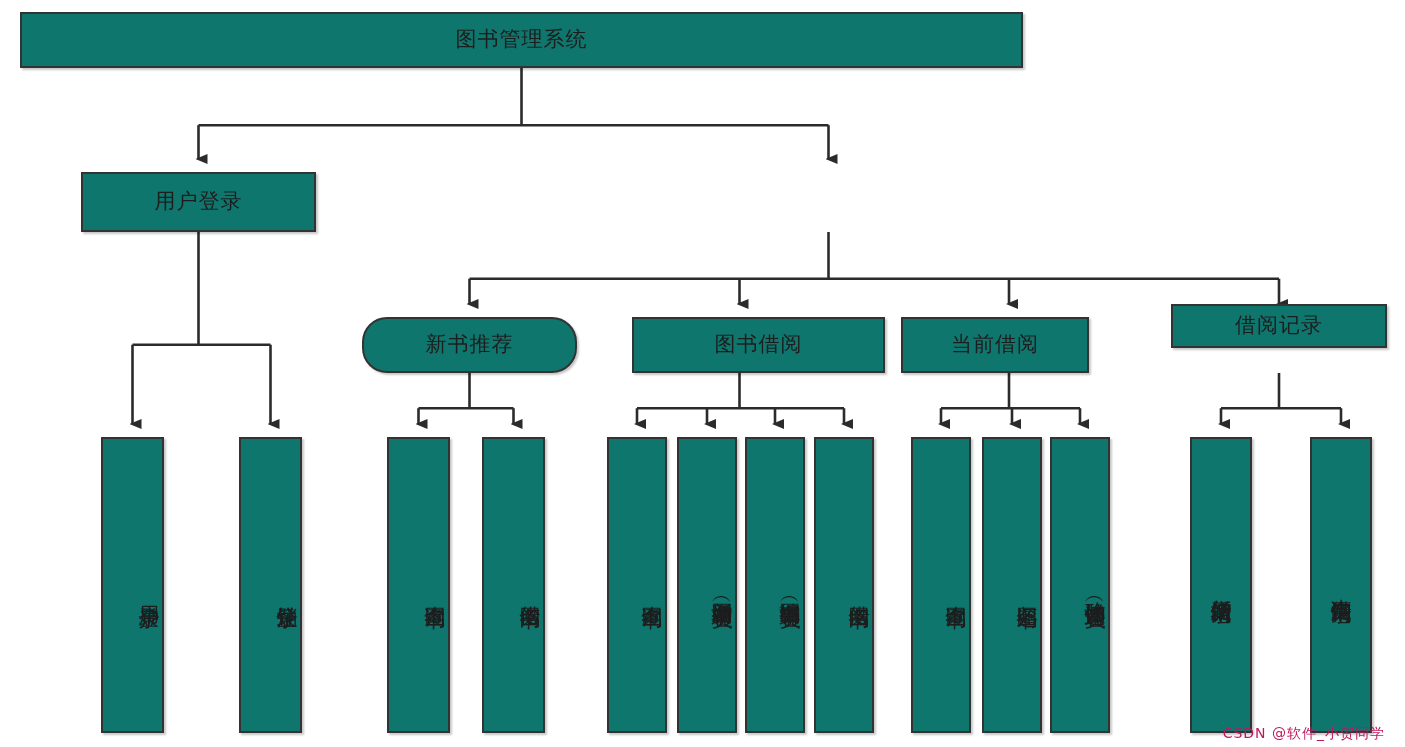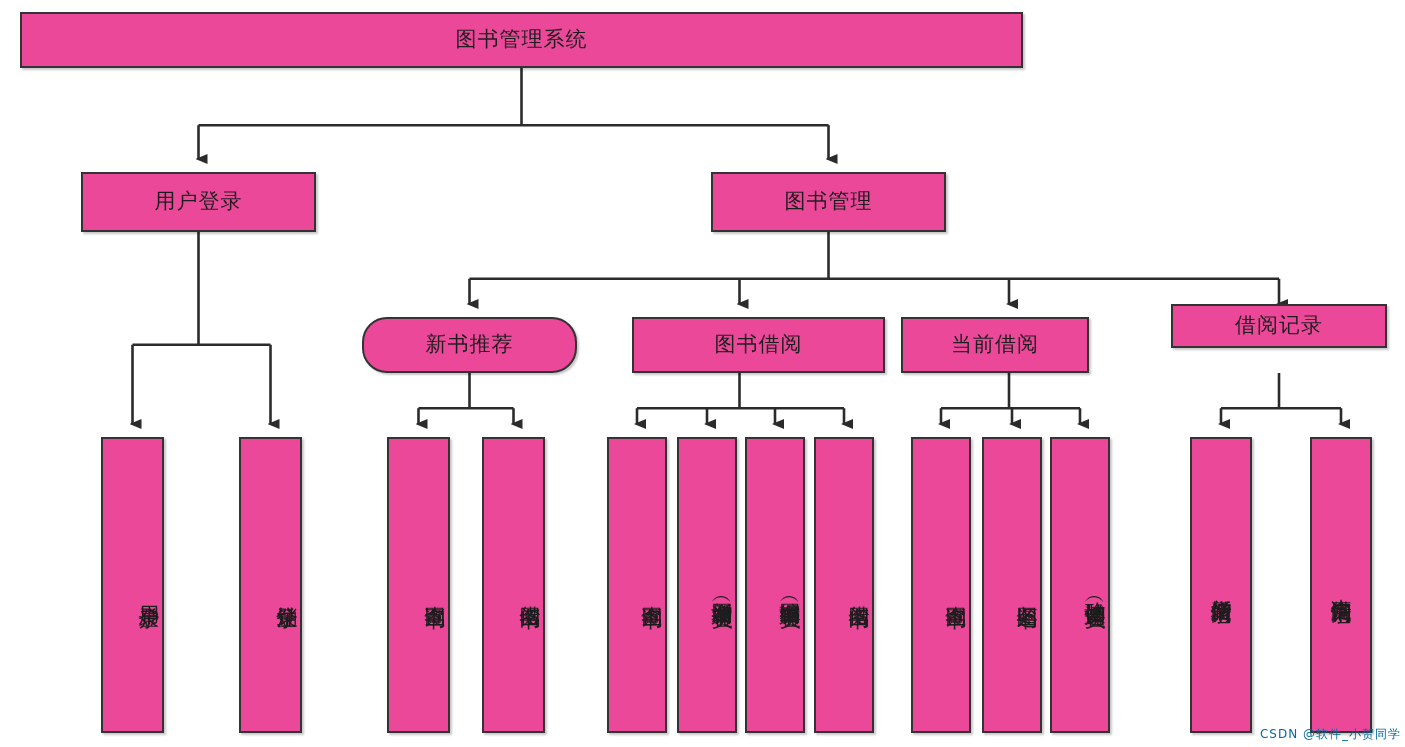--- a/index.html
+++ b/index.html
@@ -22,21 +22,21 @@
     position: absolute;
     left: 0;
     top: 0;
     width: 1405px;
     height: 747px;
     pointer-events: none;
   }
   .node {
     position: absolute;
     box-sizing: border-box;
-    background: #ec4899;
+    background: #0f766e;
     border: 2px solid #333333;
     box-shadow: 2px 2px 2px rgba(0,0,0,0.22);
     display: flex;
     align-items: center;
     justify-content: center;
     color: #1d1d1d;
     letter-spacing: 1px;
   }
   .node.h {
     font-size: 21px;
@@ -53,24 +53,24 @@
   }
   .node.v.tall {
     padding-top: 8px;
   }
   .node.v.mid {
     align-items: center;
     padding-top: 0;
   }
   .watermark {
     position: absolute;
-    right: 4px;
+    right: 20px;
     bottom: 4px;
-    font-size: 12px;
-    color: #0369a1;
+    font-size: 14px;
+    color: #be185d;
     letter-spacing: 1px;
     white-space: nowrap;
   }
 </style>
 </head>
 <body>
 
 <div id="canvas">
 
   <svg class="wires" viewBox="0 0 1405 747" xmlns="http://www.w3.org/2000/svg">
@@ -116,23 +116,20 @@
       </g>
   </svg>
 
   <div class="node h" style="left: 20px; top: 12px; width: 1003px; height: 56px;">
     <span>图书管理系统</span>
   </div>
 
   <div class="node h" style="left: 81px; top: 172px; width: 235px; height: 60px;">
     <span>用户登录</span>
   </div>
-  <div class="node h" style="left: 711px; top: 172px; width: 235px; height: 60px;">
-    <span>图书管理</span>
-  </div>
 
   <div class="node h" style="left: 362px; top: 317px; width: 215px; height: 56px; border-radius: 25px;">
     <span>新书推荐</span>
   </div>
   <div class="node h" style="left: 632px; top: 317px; width: 253px; height: 56px;">
     <span>图书借阅</span>
   </div>
   <div class="node h" style="left: 901px; top: 317px; width: 188px; height: 56px;">
     <span>当前借阅</span>
   </div>

